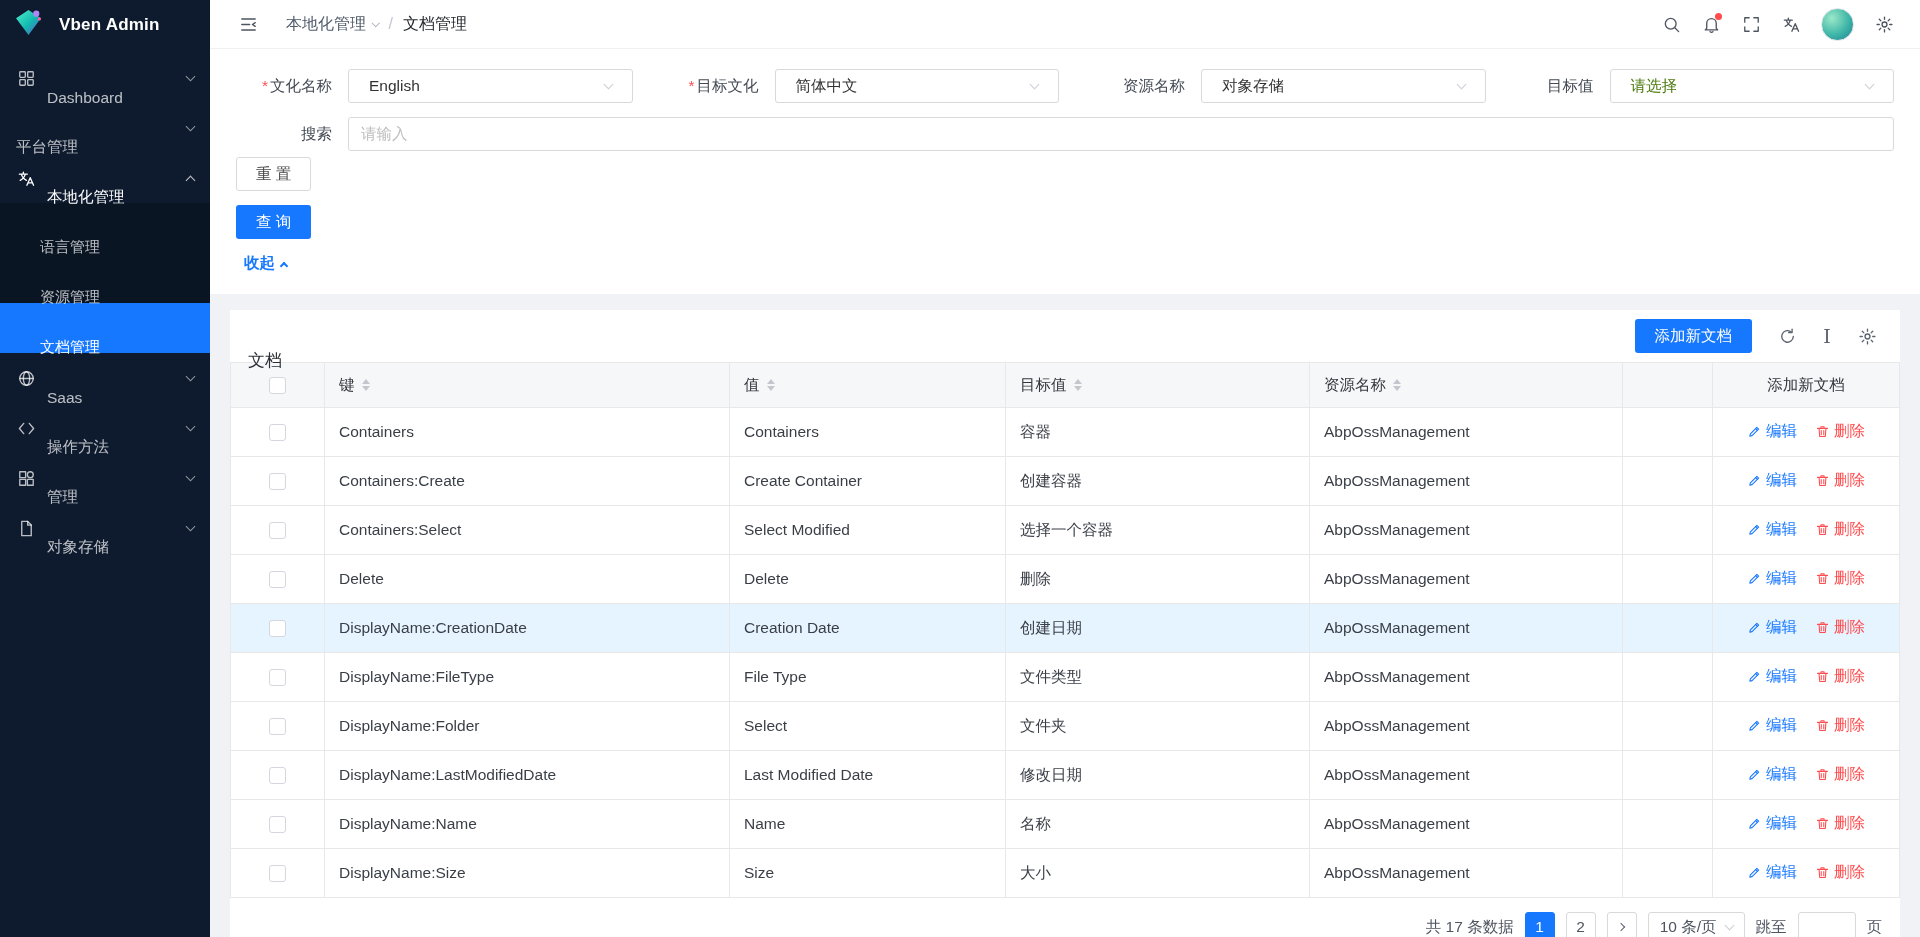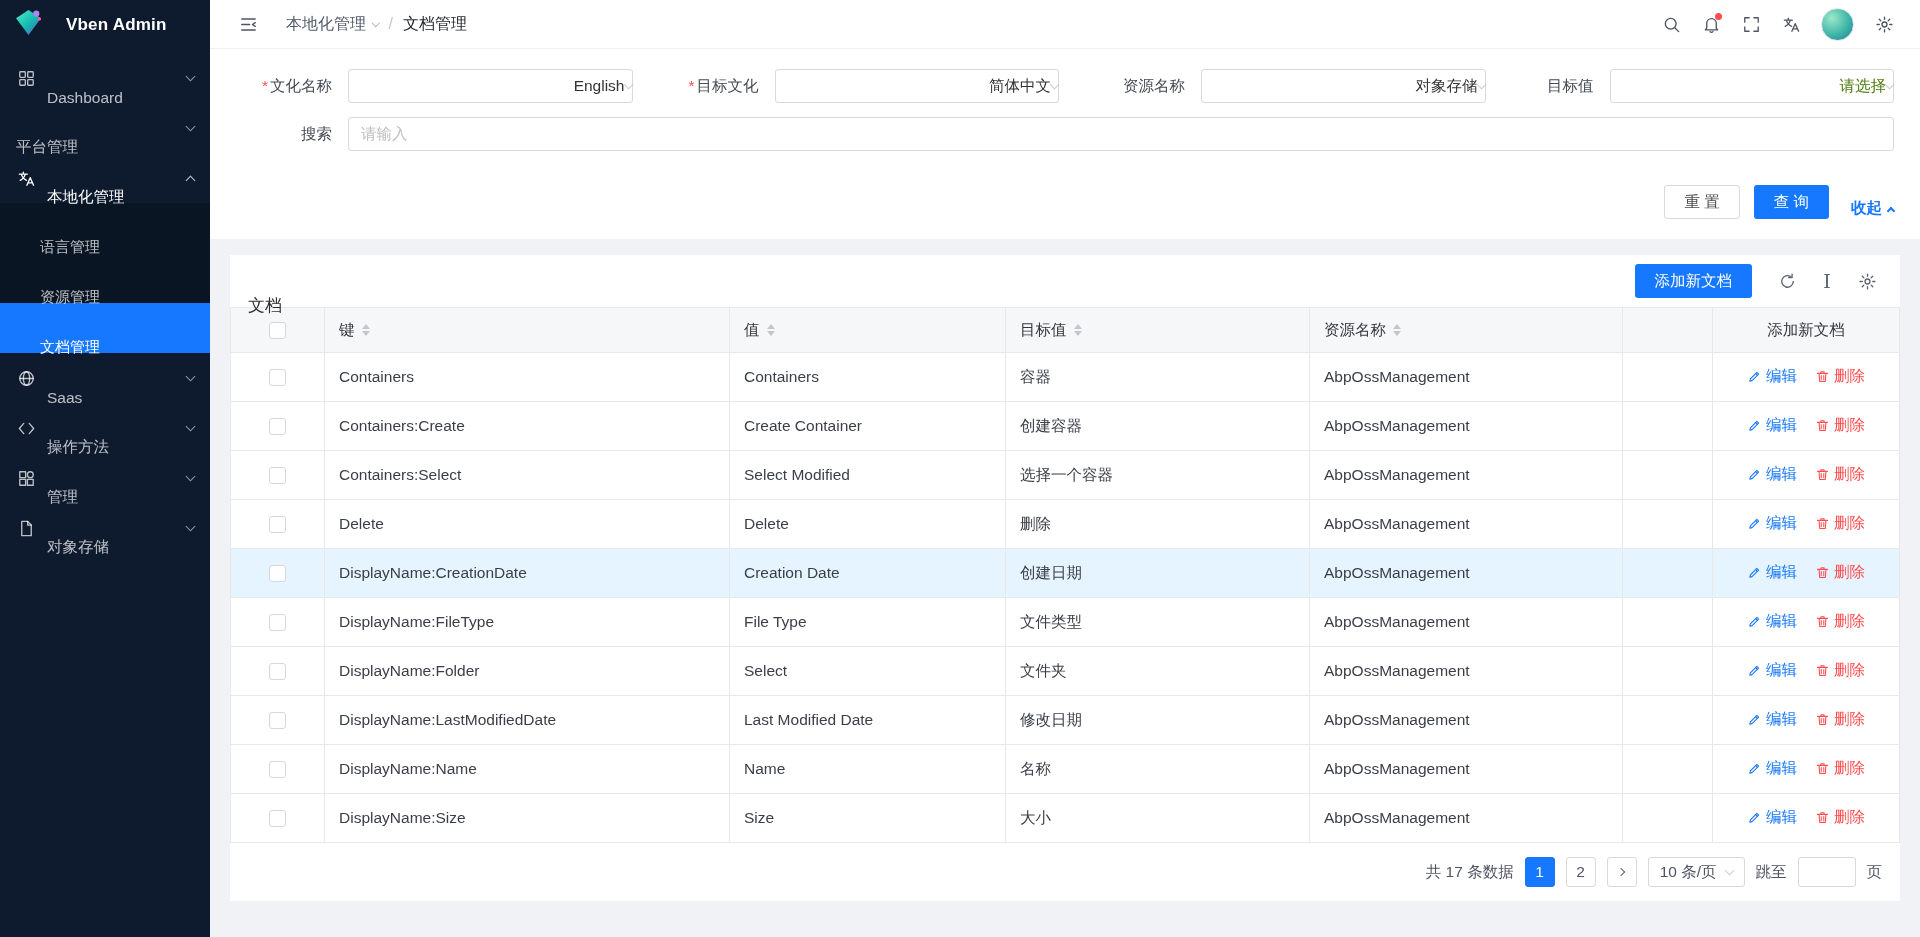--- a/index.html
+++ b/index.html
@@ -5,21 +5,21 @@
   * { box-sizing: border-box; margin: 0; padding: 0; }
   html, body { width: 1920px; height: 937px; background: #f0f2f5; }
   body {
     font-family: "Liberation Sans", "DejaVu Sans", sans-serif;
     font-size: 15.5px; color: #383d45; overflow: hidden;
   }
   .layout { display: flex; width: 100%; height: 100%; }
 
   
   .sidebar { width: 210px; flex-shrink: 0; background: #0e1b2e; color: rgba(255,255,255,.72); display: flex; flex-direction: column; }
-  .logo { height: 49px; display: flex; align-items: center; gap: 23px; padding-left: 14px; cursor: pointer; }
+  .logo { height: 49px; display: flex; align-items: center; gap: 16px; padding-left: 14px; cursor: pointer; }
   .logo-text { color: #fff; font-weight: bold; font-size: 17px; letter-spacing: .2px; }
   .menu { flex: 1; padding-top: 4px; overflow: hidden; }
   .menu-item { height: 50px; display: flex; align-items: center; gap: 11px; padding: 0 16px; font-size: 15.5px; cursor: pointer; white-space: nowrap; }
   .menu-item .mi-label { flex: 1; overflow: hidden; margin-top: 39px; }
   .menu-item.open { color: #fff; }
   .mi-icon { width: 20px; height: 20px; display: inline-flex; align-items: center; justify-content: center; flex-shrink: 0; }
   .mi-icon .svgi { width: 19px; height: 19px; }
   .submenu { background: #0a1524; }
   .menu-item.sub { padding-left: 40px; font-size: 15px; }
   .menu-item.sub.active { background: #1677ff; color: #fff; }
@@ -48,27 +48,27 @@
   .avatar { width: 33px; height: 33px; border-radius: 50%; margin: 0 8px; cursor: pointer;
             background: radial-gradient(circle at 32% 30%, #9be8c8, #3fb6a8 55%, #1f7f95); border: 1px solid #e3e5e8; }
 
   .content { flex: 1; overflow: hidden; }
 
   
   .filter-card { background: #fff; padding: 20px 26px; }
   .filter-grid { display: grid; grid-template-columns: 96px 1fr 110px 1fr 110px 1fr 92px 1fr; column-gap: 16px; row-gap: 14px; align-items: center; }
   .f-label { text-align: right; white-space: nowrap; color: #434a54; }
   .req { color: #ff4d4f; margin-right: 2px; }
-  .select { height: 34px; background: #fff; border: 1px solid #d9d9d9; border-radius: 3px; display: flex; align-items: center; justify-content: flex-end; padding: 0 0; cursor: pointer; }
+  .select { height: 34px; background: #fff; border: 1px solid #d9d9d9; border-radius: 3px; display: flex; align-items: center; justify-content: space-between; padding: 0 20px; cursor: pointer; }
   .select .chev { color: #b9bec7; }
   .sel-val { color: #333; }
   .sel-val.placeholder { color: #4d7c0f; }
   .text-input { height: 34px; border: 1px solid #d9d9d9; border-radius: 3px; padding: 0 12px; font-size: 15.5px; font-family: inherit; color: #333; outline: none; width: 100%; }
   .text-input::placeholder { color: #bfbfbf; }
-  .filter-actions { display: flex; align-items: flex-end; justify-content: flex-end; gap: 14px; margin-top: 34px; }
+  .filter-actions { display: flex; align-items: flex-start; justify-content: flex-end; gap: 14px; margin-top: 6px; flex-direction: column; }
   .btn { height: 34px; padding: 0 19px; border-radius: 3px; font-size: 15.5px; font-family: inherit; cursor: pointer; border: 1px solid transparent; display: inline-flex; align-items: center; }
   .btn-default { background: #fff; border-color: #d9d9d9; color: #4a4a4a; }
   .btn-primary { background: #1677ff; color: #fff; }
   .link-btn { color: #1677ff; display: inline-flex; align-items: center; gap: 6px; cursor: pointer; margin-left: 8px; font-weight: bold; }
   .link-btn .chev { opacity: 1; border-width: 2px; border-color: #1677ff; }
 
   
   .table-card { margin: 16px 20px 0; background: #fff; }
   .card-header { height: 52px; display: flex; align-items: center; justify-content: space-between; padding: 0 18px; }
   .card-title { font-size: 17px; color: #2b2f36; font-weight: 500; margin-top: 48px; }

